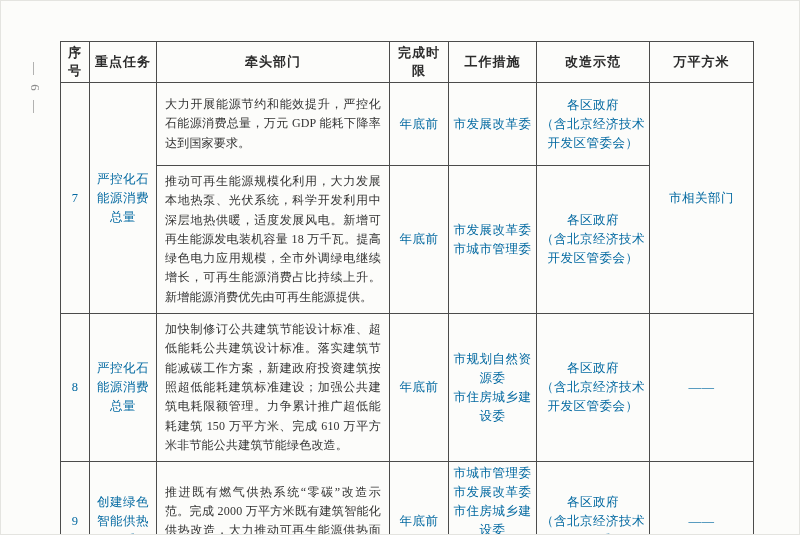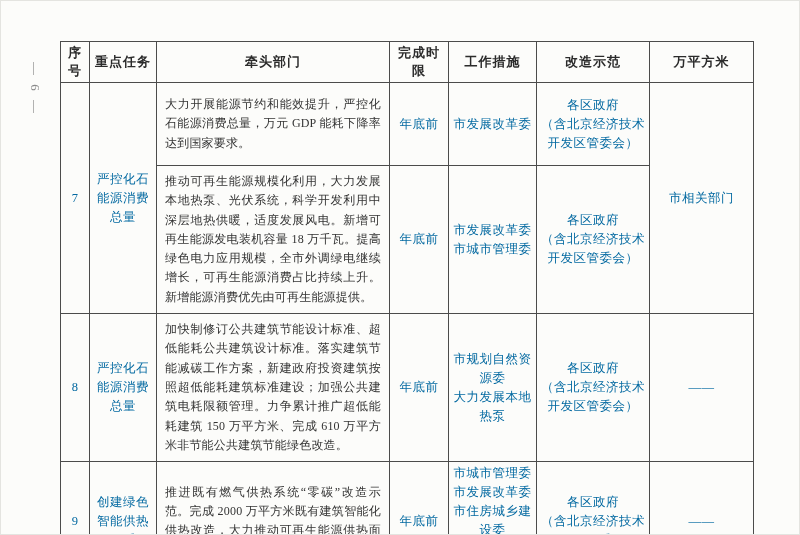--- a/index.html
+++ b/index.html
@@ -109,21 +109,21 @@
       <td class="c pre">各区政府
 （含北京经济技术开发区管委会）</td>
     </tr>
 
     <tr class="r-8">
       <td class="c">8</td>
       <td class="c">严控化石能源消费总量</td>
       <td class="m">加快制修订公共建筑节能设计标准、超低能耗公共建筑设计标准。落实建筑节能减碳工作方案，新建政府投资建筑按照超低能耗建筑标准建设；加强公共建筑电耗限额管理。力争累计推广超低能耗建筑 150 万平方米、完成 610 万平方米非节能公共建筑节能绿色改造。</td>
       <td class="c">年底前</td>
       <td class="c pre">市规划自然资源委
-大力发展本地热泵</td>
+市住房城乡建设委</td>
       <td class="c pre">各区政府
 （含北京经济技术开发区管委会）</td>
       <td class="c dash">——</td>
     </tr>
 
     <tr class="r-9">
       <td class="c">9</td>
       <td class="c">创建绿色智能供热体系</td>
       <td class="m">推进既有燃气供热系统“零碳”改造示范。完成 2000 万平方米既有建筑智能化供热改造，大力推动可再生能源供热面积持续增长。</td>
       <td class="c">年底前</td>

